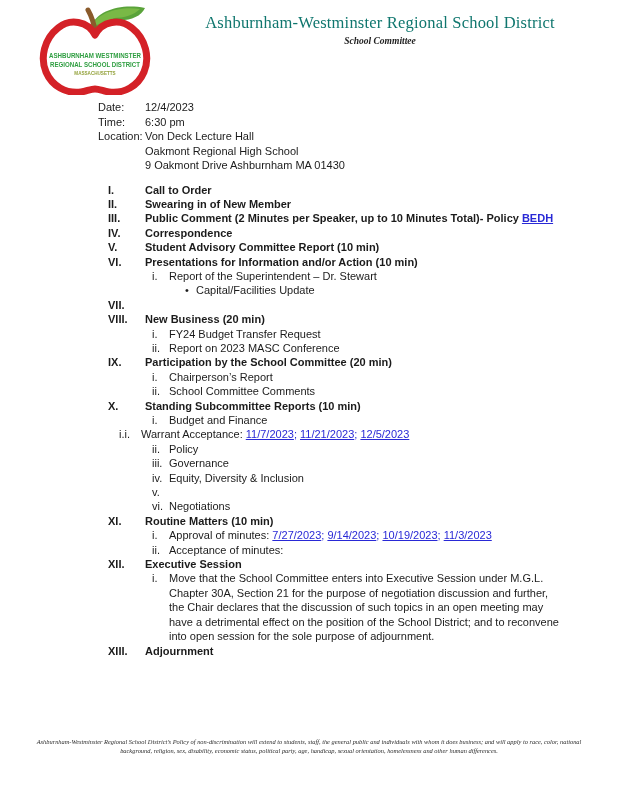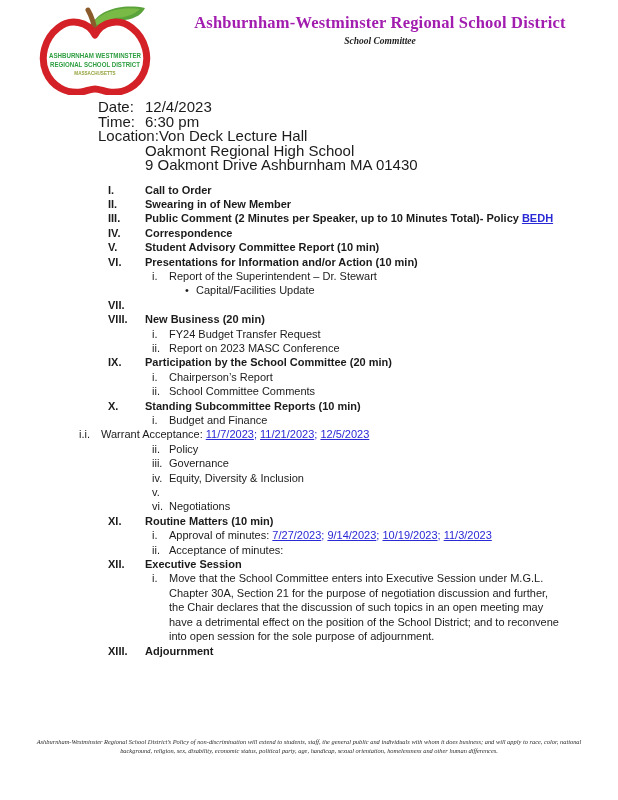--- a/index.html
+++ b/index.html
@@ -2,37 +2,37 @@
 <html><head>
 <meta charset="utf-8">
 <style>
   html,body{margin:0;padding:0;background:#fff;}
   .page{position:relative;width:618px;height:800px;background:#fff;overflow:hidden;
         font-family:"Liberation Sans",sans-serif;color:#1b1b1b;}
   
   .header{position:relative;height:96px;}
   .logo{position:absolute;left:35px;top:5px;width:122px;height:90px;}
   .titles{position:absolute;left:170px;right:28px;top:13px;text-align:center;}
-  .doc-title{font-family:"Liberation Serif",serif;font-weight:700;font-size:16.5px;
-             letter-spacing:.2px;color:#a21caf;line-height:20px;}
+  .doc-title{font-family:"Liberation Serif",serif;font-weight:400;font-size:16.5px;
+             letter-spacing:.2px;color:#0f766e;line-height:20px;}
   .doc-subtitle{font-family:"Liberation Serif",serif;font-style:italic;font-weight:600;
                 font-size:9.5px;color:#222;margin-top:3px;text-align:center;}
   
-  .meta{margin:4px 0 0 98px;font-size:15px;line-height:14.5px;}
+  .meta{margin:4px 0 0 98px;font-size:11px;line-height:14.5px;}
   .meta-row{display:flex;}
   .meta-label{flex:0 0 47px;}
   
   .agenda{margin-top:10px;font-size:11px;}
   .agenda-row{display:flex;line-height:14.4px;}
   .agenda-row .num{flex:0 0 auto;}
   .agenda-row.main{padding-left:108px;}
   .agenda-row.main .num{width:37px;font-weight:700;}
   .agenda-row.sub{padding-left:152px;}
   .agenda-row.sub .num{width:17px;}
-  .agenda-row.subsub{padding-left:79px;}
+  .agenda-row.subsub{padding-left:119px;}
   .agenda-row.subsub .num{width:22px;}
   .agenda-row.bullet{padding-left:185px;}
   .agenda-row.bullet .num{width:11px;}
   .agenda-row .content{flex:1 1 auto;padding-right:52px;}
   .content.bold{font-weight:700;}
   a.doclink{color:#2929d6;text-decoration:underline;cursor:pointer;}
   .bluetext{color:#2929d6;}
   
   .footer{position:absolute;left:0;right:0;top:737px;text-align:center;
           font-family:"Liberation Serif",serif;font-style:italic;font-size:6.4px;

